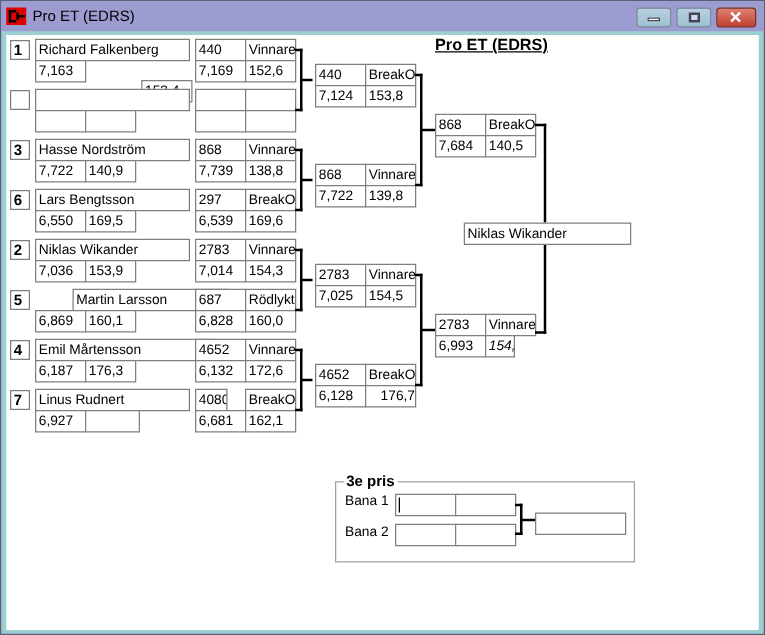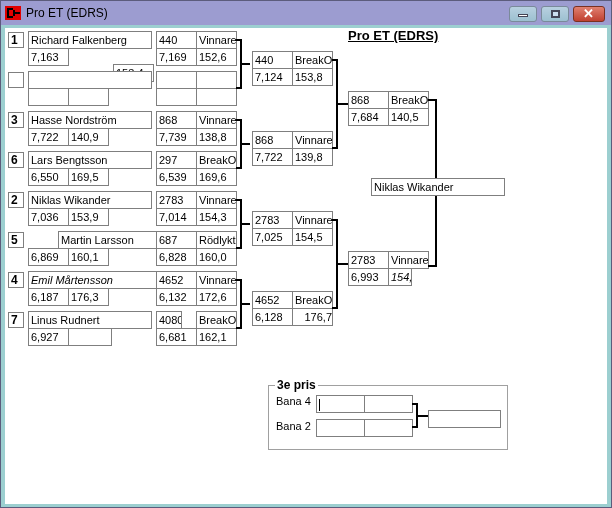--- a/index.html
+++ b/index.html
@@ -110,21 +110,21 @@
         <div class="box" style="left:23px;top:203px;width:124px;margin-left:30px;">Martin Larsson</div>
         <div class="box" style="left:23px;top:220px;width:41px;">6,869</div>
         <div class="box" style="left:63px;top:220px;width:41px;">160,1</div>
         <div class="box" style="left:151px;top:203px;width:41px;">687</div>
         <div class="box" style="left:191px;top:203px;width:41px;">Rödlykta</div>
         <div class="box" style="left:151px;top:220px;width:41px;">6,828</div>
         <div class="box" style="left:191px;top:220px;width:41px;">160,0</div>
       </div>
         <div>
         <div class="seed" style="left:3px;top:244px;">4</div>
-        <div class="box" style="left:23px;top:243px;width:144px;font-style:italic;">Emil Mårtensson</div>
+        <div class="box" style="left:23px;top:243px;width:144px;">Emil Mårtensson</div>
         <div class="box" style="left:23px;top:260px;width:41px;">6,187</div>
         <div class="box" style="left:63px;top:260px;width:41px;">176,3</div>
         <div class="box" style="left:151px;top:243px;width:41px;">4652</div>
         <div class="box" style="left:191px;top:243px;width:41px;">Vinnare</div>
         <div class="box" style="left:151px;top:260px;width:41px;">6,132</div>
         <div class="box" style="left:191px;top:260px;width:41px;">172,6</div>
       </div>
         <div>
         <div class="seed" style="left:3px;top:284px;">7</div>
         <div class="box" style="left:23px;top:283px;width:124px;">Linus Rudnert</div>
@@ -210,21 +210,21 @@
       </div>
 
     <div class="hline" style="left:423px;top:71px;width:9px;height:2px;"></div>
     <div class="vline" style="left:430px;top:71px;width:2px;height:168px;"></div>
     <div class="hline" style="left:423px;top:237px;width:9px;height:2px;"></div>
 
     <div class="box" style="left:366px;top:150px;width:134px;height:18px;">Niklas Wikander</div>
 
     <div class="group" style="left:263px;top:357px;width:240px;height:65px;"></div>
     <div class="group-label" style="left:270px;top:350px;">3e pris</div>
-    <div class="lbl" style="left:271px;top:367px;">Bana 4</div>
+    <div class="lbl" style="left:271px;top:367px;">Bana 1</div>
     <div class="lbl" style="left:271px;top:392px;">Bana 2</div>
 
     <div class="box" style="left:311px;top:367px;width:49px;">
       <span style="display:inline-block;width:1px;height:12px;background:#000;vertical-align:middle;"></span>
     </div>
     <div class="box" style="left:359px;top:367px;width:49px;"></div>
     <div class="box" style="left:311px;top:391px;width:49px;"></div>
     <div class="box" style="left:359px;top:391px;width:49px;"></div>
 
     <div class="hline" style="left:407px;top:375px;width:6px;height:2px;"></div>

